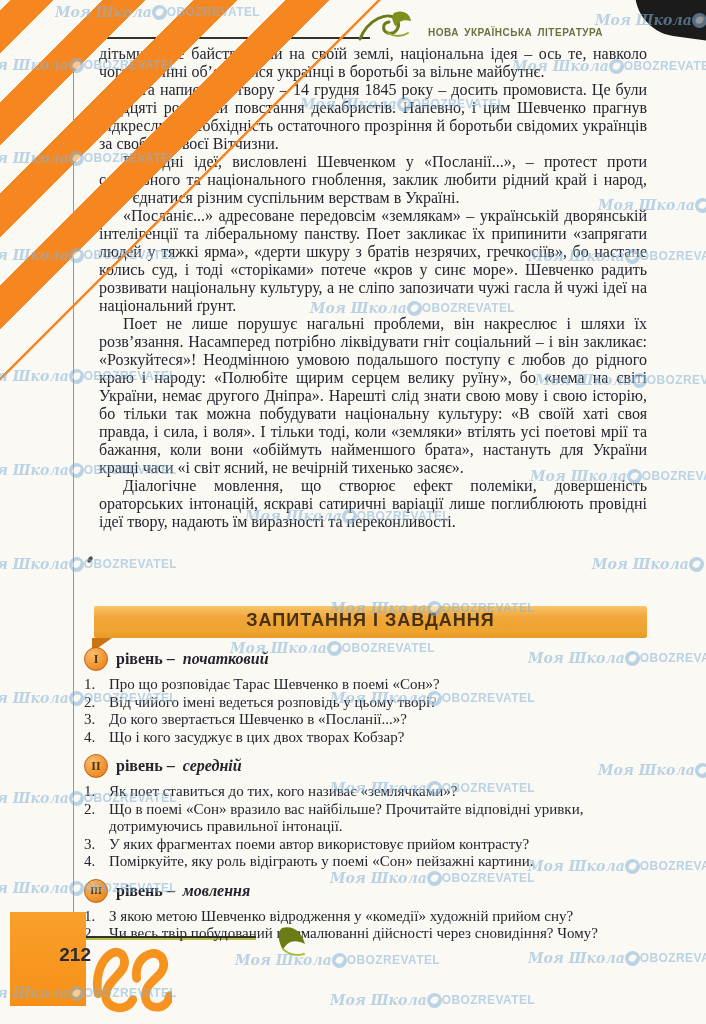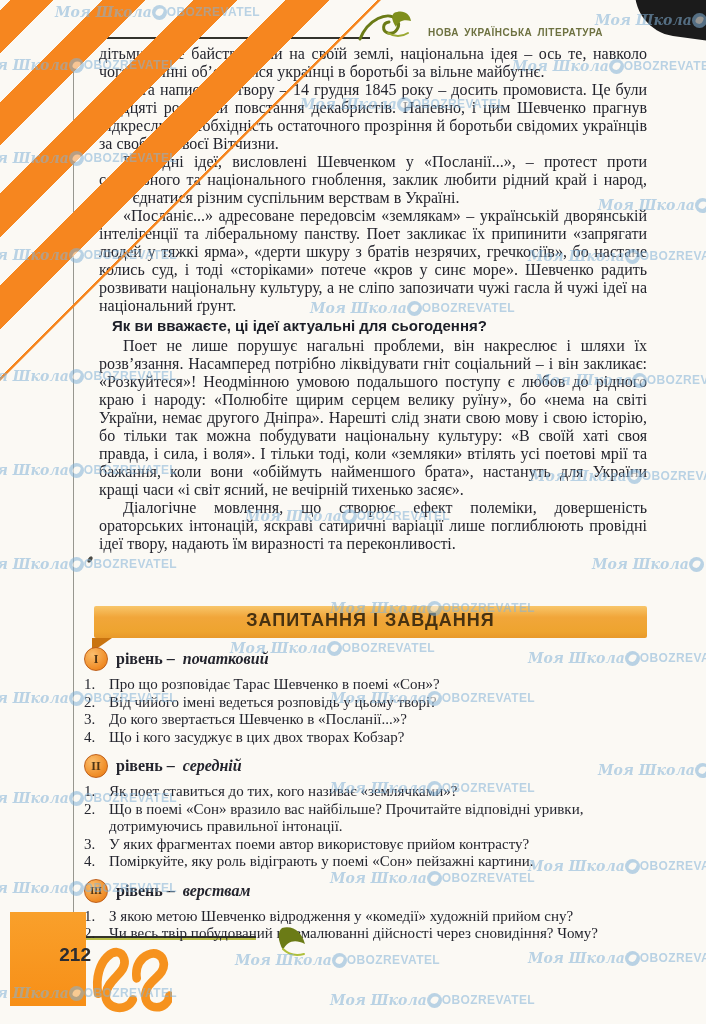--- a/index.html
+++ b/index.html
@@ -92,21 +92,20 @@
     <path d="M36 6 C44 2 52 6 53 14 C46 12 40 14 38 20 C34 14 33 9 36 6" fill="#7f8f1c"></path>
     <path d="M30 26 C36 30 44 30 50 26" fill="none" stroke="#9aa832" stroke-width="2" stroke-linecap="round"></path>
   </svg>
   <div class="hdr-title">НОВА УКРАЇНСЬКА ЛІТЕРАТУРА</div>
 
   <div class="article">
       <p class="plain">дітьми, а не байстрюками на своїй землі, національна ідея – ось те, навколо чого повинні об’єднатися українці в боротьбі за вільне майбутнє.</p>
       <p class="plain indent">Дата написання твору – 14 грудня 1845 року – досить промовиста. Це були двадцяті роковини повстання декабристів. Напевно, і цим Шевченко прагнув підкреслити необхідність остаточного прозріння й боротьби свідомих українців за свободу своєї Вітчизни.</p>
       <p class="plain indent">Провідні ідеї, висловлені Шевченком у «Посланії...», – протест проти соціального та національного гноблення, заклик любити рідний край і народ, возз’єднатися різним суспільним верствам в Україні.</p>
       <p class="plain indent">«Посланіє...» адресоване передовсім «землякам» – українській дворянській інтелігенції та ліберальному панству. Поет закликає їх припинити «запрягати людей у тяжкі ярма», «дерти шкуру з братів незрячих, гречкосіїв», бо настане колись суд, і тоді «сторіками» потече «кров у синє море». Шевченко радить розвивати національну культуру, а не сліпо запозичати чужі гасла й чужі ідеї на національний ґрунт.</p>
-      <p class="bold-question">Як ви вважаєте, ці ідеї актуальні для сьогодення?</p>
       <p class="plain indent">Поет не лише порушує нагальні проблеми, він накреслює і шляхи їх розв’язання. Насамперед потрібно ліквідувати гніт соціальний – і він закликає: «Розкуйтеся»! Неодмінною умовою подальшого поступу є любов до рідного краю і народу: «Полюбіте щирим серцем велику руїну», бо «нема на світі України, немає другого Дніпра». Нарешті слід знати свою мову і свою історію, бо тільки так можна побудувати національну культуру: «В своїй хаті своя правда, і сила, і воля». І тільки тоді, коли «земляки» втілять усі поетові мрії та бажання, коли вони «обіймуть найменшого брата», настануть для України кращі часи «і світ ясний, не вечірній тихенько засяє».</p>
       <p class="plain indent">Діалогічне мовлення, що створює ефект полеміки, довершеність ораторських інтонацій, яскраві сатиричні варіації лише поглиблюють провідні ідеї твору, надають їм виразності та переконливості.</p>
     </div>
 
   <div class="banner">
     <span class="banner-label">ЗАПИТАННЯ І ЗАВДАННЯ</span>
   </div>
 
   <div class="questions-area">
       <section class="level">
@@ -152,21 +151,21 @@
         </div>
         <div class="q-row">
           <span class="q-num">4.</span>
           <span class="q-text">Поміркуйте, яку роль відіграють у поемі «Сон» пейзажні картини.</span>
         </div>
       </section>
       <section class="level">
         <div class="level-head">
           <span class="level-badge" style="font-size: 10px;">III</span>
           <span class="level-label">рівень –</span>
-          <span class="level-name">верствам</span>
+          <span class="level-name">мовлення</span>
         </div>
         <div class="q-row">
           <span class="q-num">1.</span>
           <span class="q-text">З якою метою Шевченко відродження у «комедії» художній прийом сну?</span>
         </div>
         <div class="q-row">
           <span class="q-num">2.</span>
           <span class="q-text">Чи весь твір побудований на змалюванні дійсності через сновидіння? Чому?</span>
         </div>
       </section>

